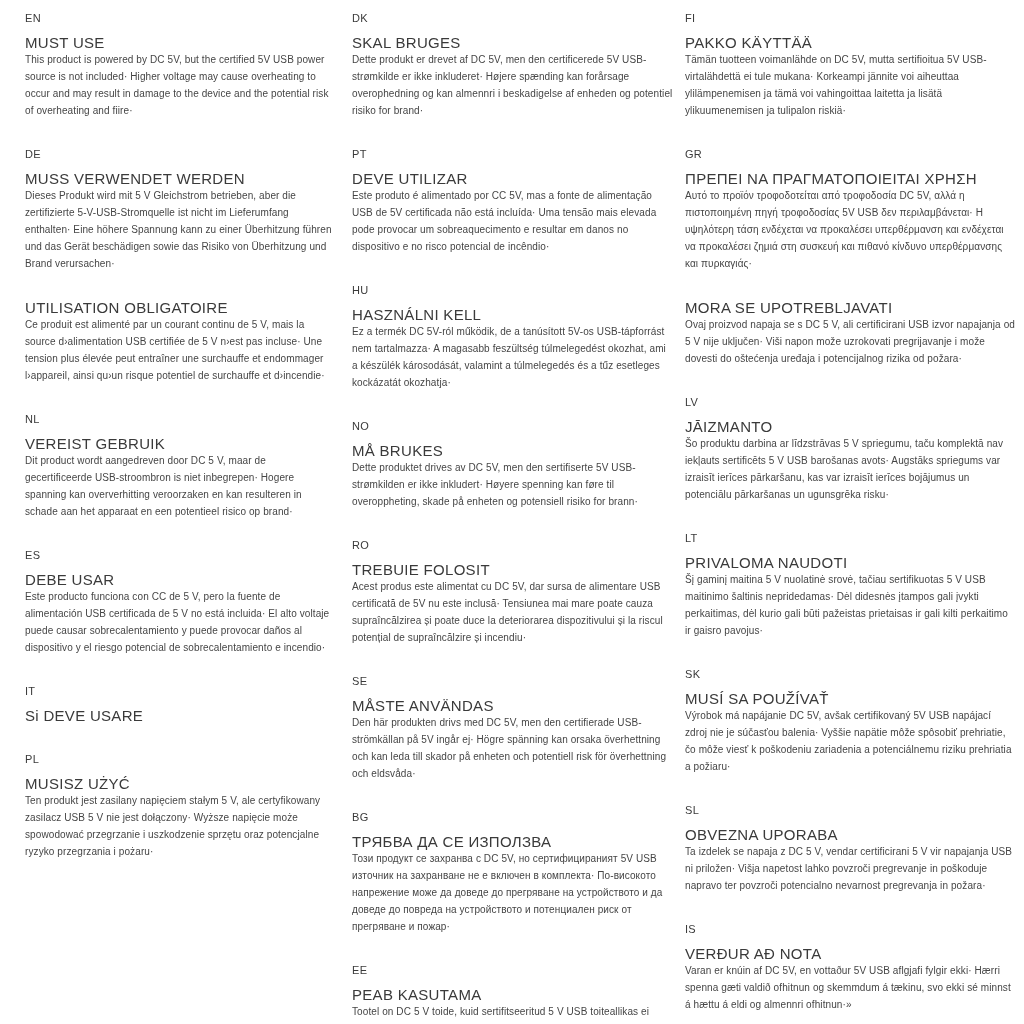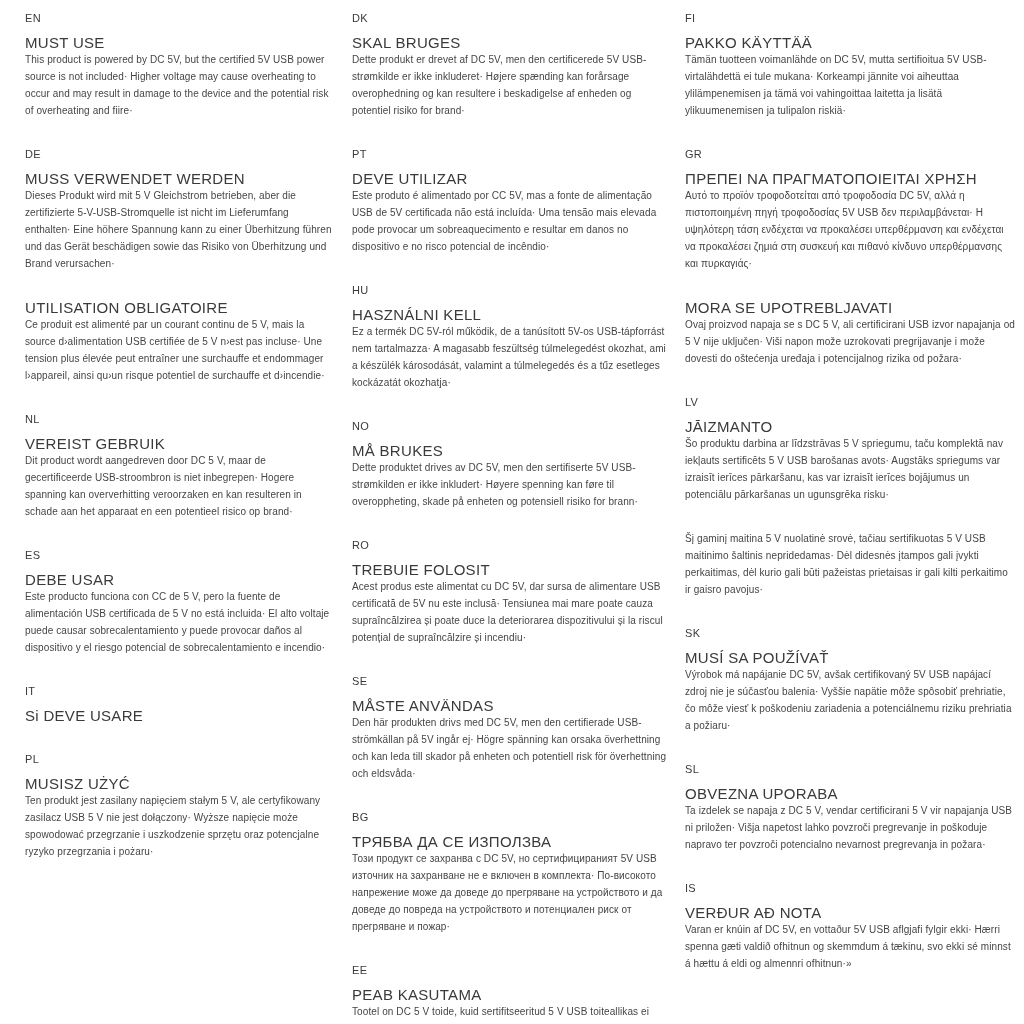--- a/index.html
+++ b/index.html
@@ -74,21 +74,21 @@
       <section class="entry">
         <div class="code">PL</div>
         <h2 class="title">MUSISZ UŻYĆ</h2>
         <p class="body">Ten produkt jest zasilany napięciem stałym 5 V, ale certyfikowany zasilacz USB 5 V nie jest dołączony· Wyższe napięcie może spowodować przegrzanie i uszkodzenie sprzętu oraz potencjalne ryzyko przegrzania i pożaru·</p>
       </section>
     </div>
   <div class="col col-1">
       <section class="entry">
         <div class="code">DK</div>
         <h2 class="title">SKAL BRUGES</h2>
-        <p class="body">Dette produkt er drevet af DC 5V, men den certificerede 5V USB-strømkilde er ikke inkluderet· Højere spænding kan forårsage overophedning og kan resultere i beskadigelse af enheden og potentiel risiko for brand·</p>
+        <p class="body">Dette produkt er drevet af DC 5V, men den certificerede 5V USB-strømkilde er ikke inkluderet· Højere spænding kan forårsage overophedning og kan almennri i beskadigelse af enheden og potentiel risiko for brand·</p>
       </section>
       <section class="entry">
         <div class="code">PT</div>
         <h2 class="title">DEVE UTILIZAR</h2>
         <p class="body">Este produto é alimentado por CC 5V, mas a fonte de alimentação USB de 5V certificada não está incluída· Uma tensão mais elevada pode provocar um sobreaquecimento e resultar em danos no dispositivo e no risco potencial de incêndio·</p>
       </section>
       <section class="entry">
         <div class="code">HU</div>
         <h2 class="title">HASZNÁLNI KELL</h2>
         <p class="body">Ez a termék DC 5V-ról működik, de a tanúsított 5V-os USB-tápforrást nem tartalmazza· A magasabb feszültség túlmelegedést okozhat, ami a készülék károsodását, valamint a túlmelegedés és a tűz esetleges kockázatát okozhatja·</p>
@@ -133,20 +133,22 @@
       <section class="entry">
         <h2 class="title">MORA SE UPOTREBLJAVATI</h2>
         <p class="body">Ovaj proizvod napaja se s DC 5 V, ali certificirani USB izvor napajanja od 5 V nije uključen· Viši napon može uzrokovati pregrijavanje i može dovesti do oštećenja uređaja i potencijalnog rizika od požara·</p>
       </section>
       <section class="entry">
         <div class="code">LV</div>
         <h2 class="title">JĀIZMANTO</h2>
         <p class="body">Šo produktu darbina ar līdzstrāvas 5 V spriegumu, taču komplektā nav iekļauts sertificēts 5 V USB barošanas avots· Augstāks spriegums var izraisīt ierīces pārkaršanu, kas var izraisīt ierīces bojājumus un potenciālu pārkaršanas un ugunsgrēka risku·</p>
       </section>
       <section class="entry">
+        <div class="code">LT</div>
+        <h2 class="title">PRIVALOMA NAUDOTI</h2>
         <p class="body">Šį gaminį maitina 5 V nuolatinė srovė, tačiau sertifikuotas 5 V USB maitinimo šaltinis nepridedamas· Dėl didesnės įtampos gali įvykti perkaitimas, dėl kurio gali būti pažeistas prietaisas ir gali kilti perkaitimo ir gaisro pavojus·</p>
       </section>
       <section class="entry">
         <div class="code">SK</div>
         <h2 class="title">MUSÍ SA POUŽÍVAŤ</h2>
         <p class="body">Výrobok má napájanie DC 5V, avšak certifikovaný 5V USB napájací zdroj nie je súčasťou balenia· Vyššie napätie môže spôsobiť prehriatie, čo môže viesť k poškodeniu zariadenia a potenciálnemu riziku prehriatia a požiaru·</p>
       </section>
       <section class="entry">
         <div class="code">SL</div>
         <h2 class="title">OBVEZNA UPORABA</h2>

